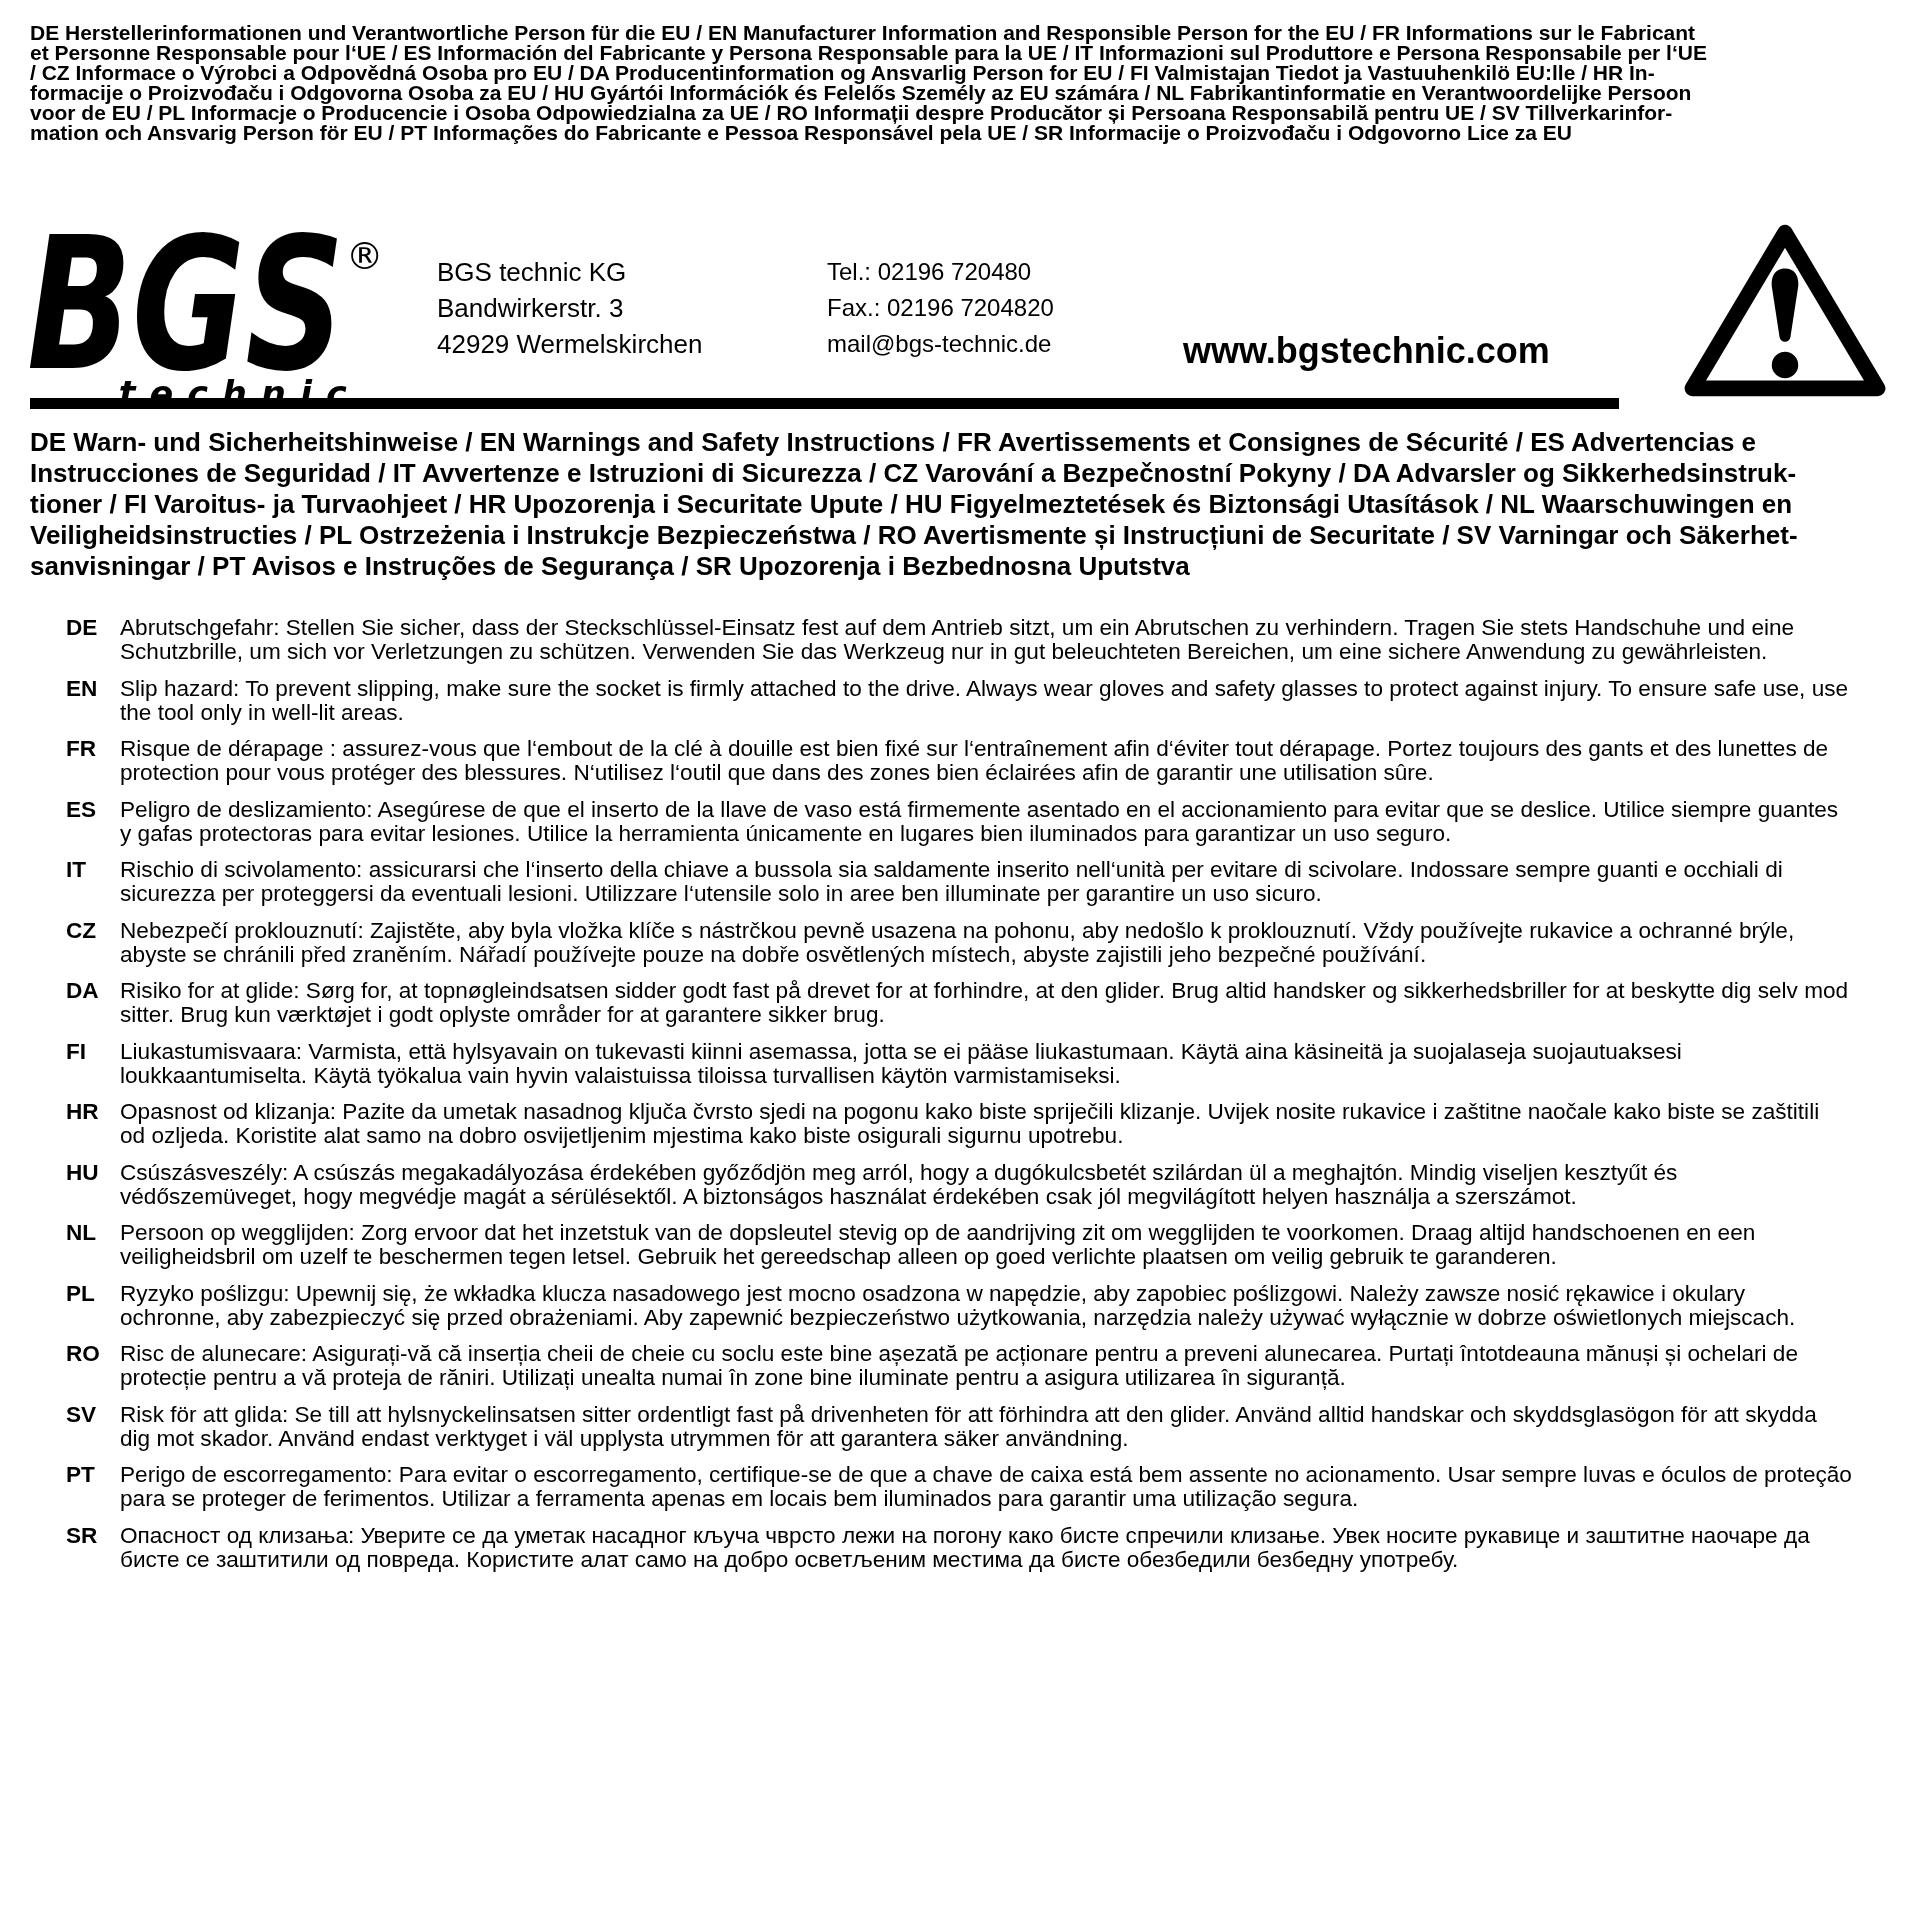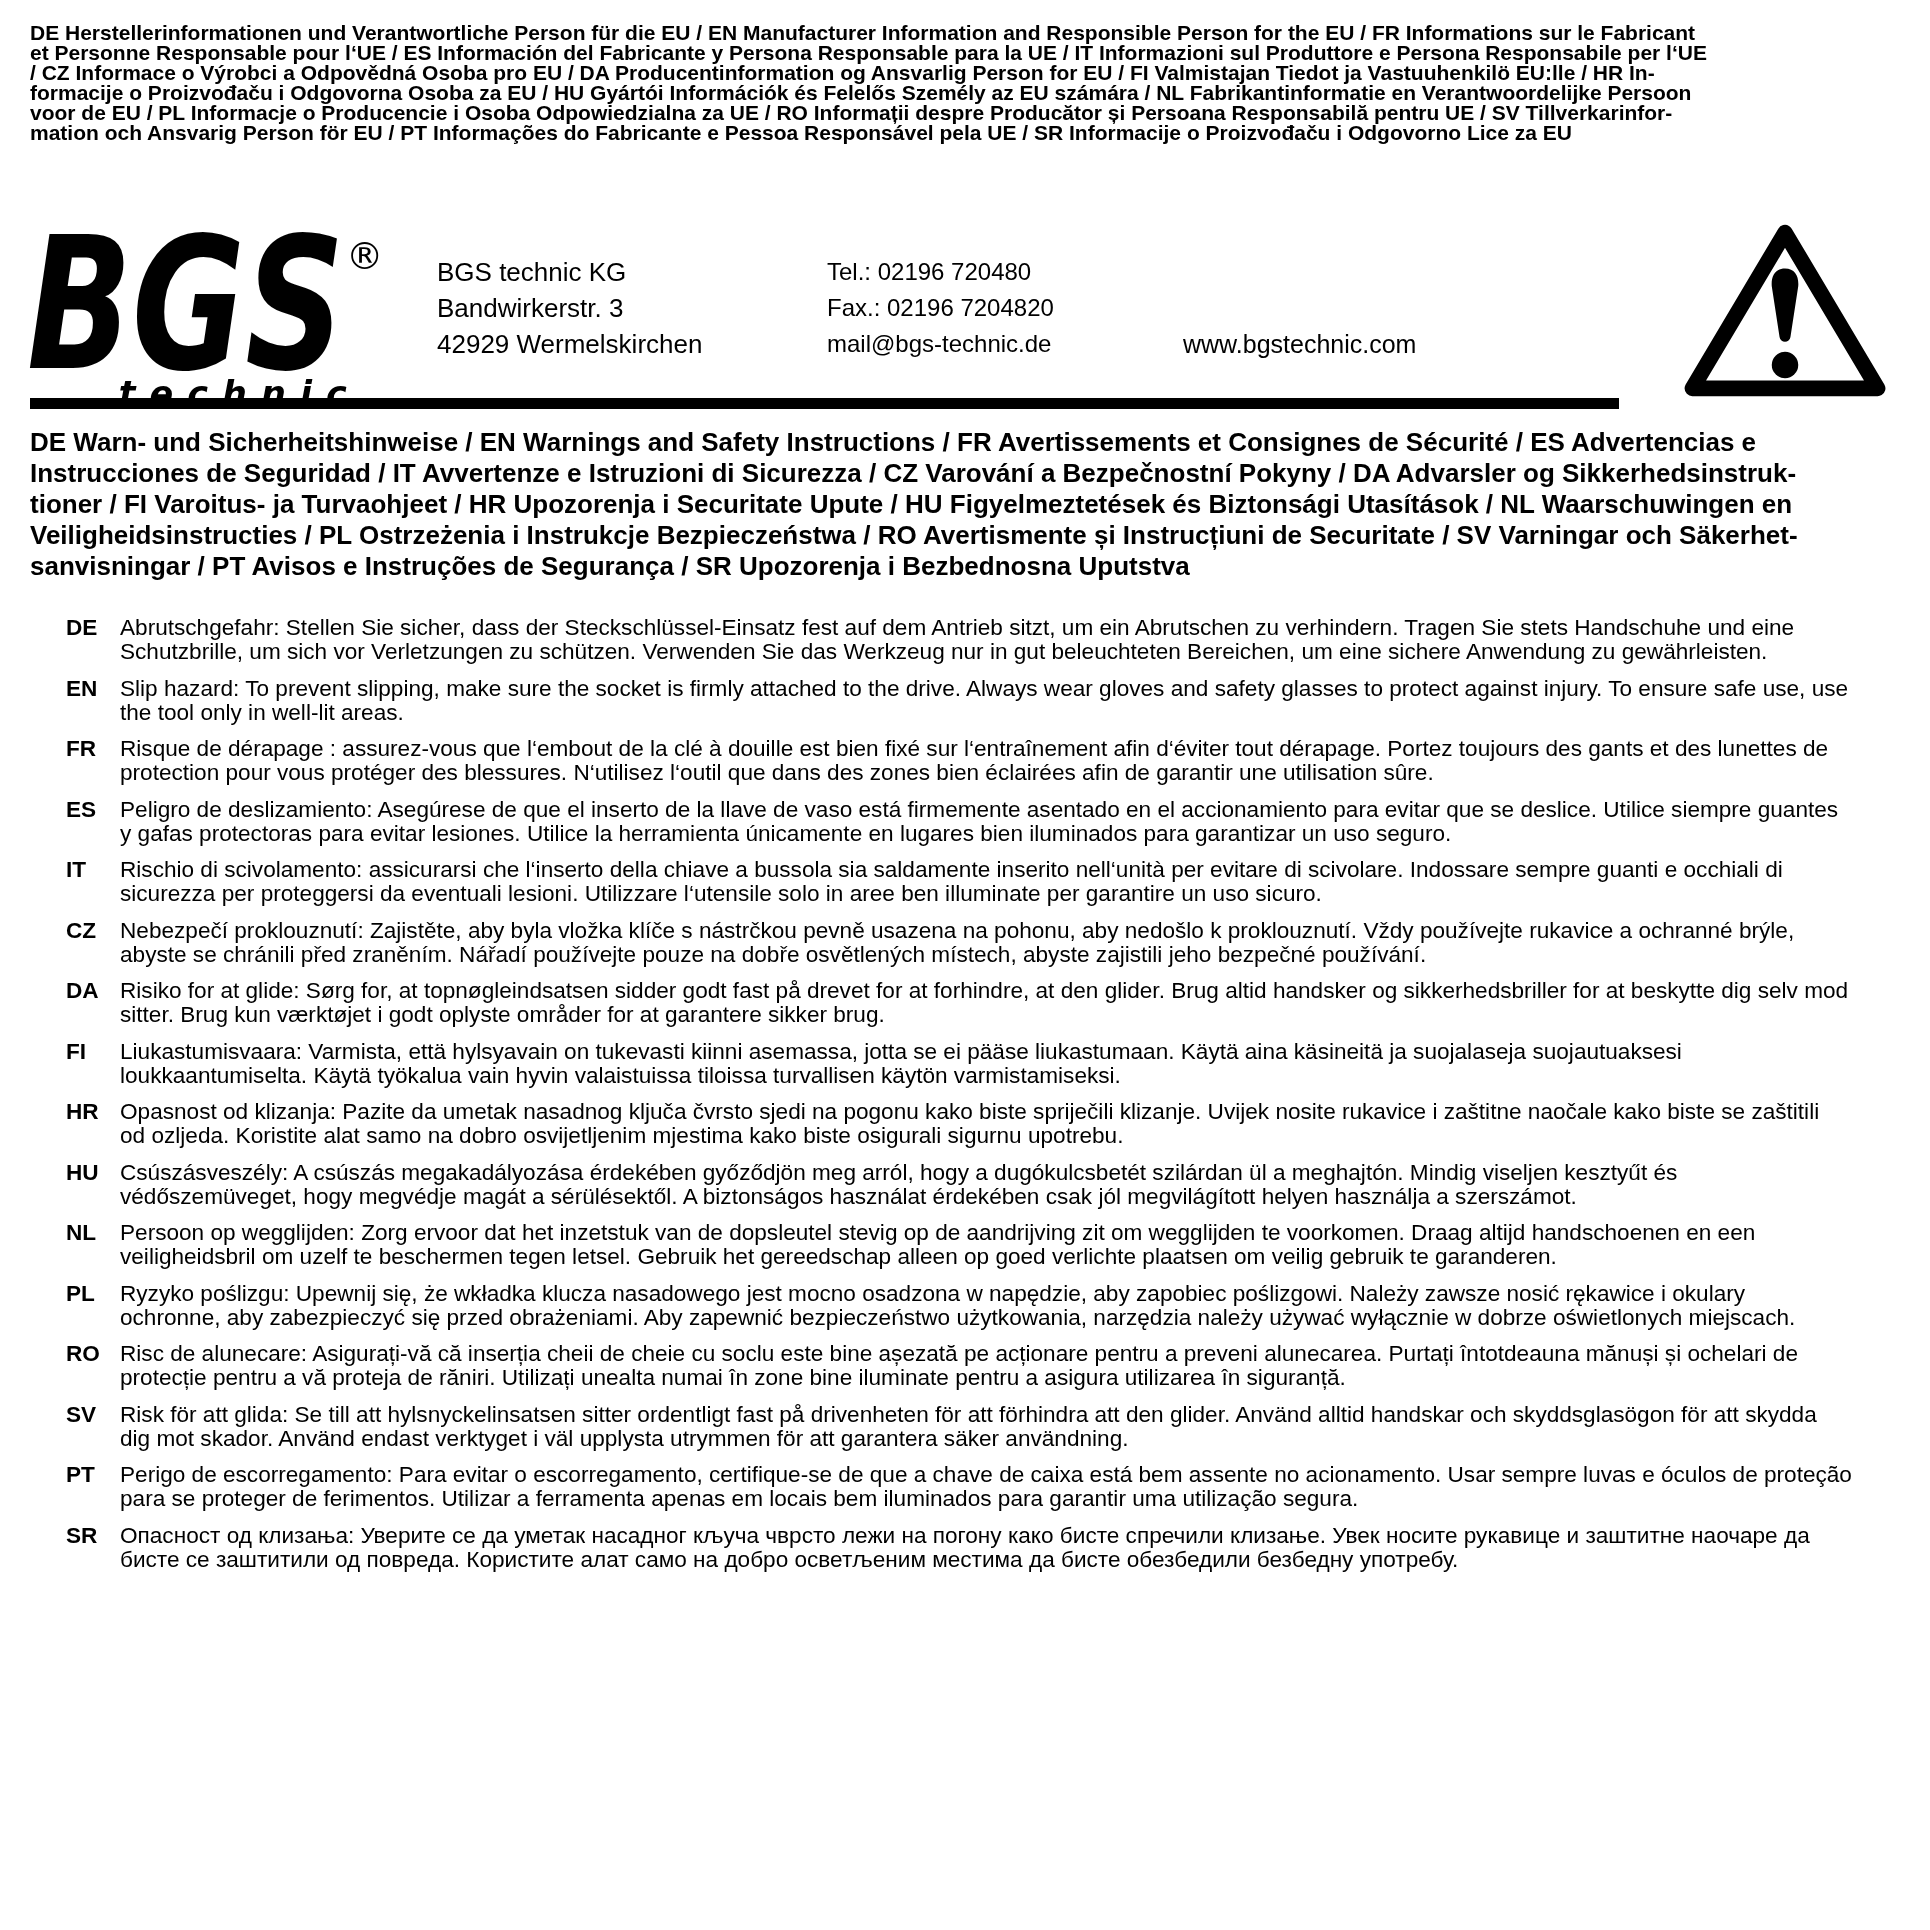--- a/index.html
+++ b/index.html
@@ -9,21 +9,21 @@
     font-family:"Liberation Sans", sans-serif;
   }
   .fitline{white-space:nowrap;transform-origin:0 50%;display:block;}
   .intro{
     position:absolute;left:30px;top:23px;width:1871px;
     font-weight:bold;font-size:21px;line-height:20px;letter-spacing:0px;
   }
   .brand-logo{position:absolute;left:26.5px;top:228px;font-style:italic;}
   .addr{position:absolute;left:437px;top:254px;font-size:26px;line-height:36px;}
   .contact{position:absolute;left:827px;top:254px;font-size:24px;line-height:36px;}
-  .website{position:absolute;left:1183px;top:330px;font-size:25px;font-weight:normal;}
+  .website{position:absolute;left:1183px;top:330px;font-size:36px;font-weight:bold;}
   .warn-tri{position:absolute;left:1683px;top:220px;}
   .rule{position:absolute;left:30px;top:398px;width:1589px;height:11px;background:#000;}
   .warnhead{
     position:absolute;left:30px;top:427px;width:1871px;
     font-weight:bold;font-size:26px;line-height:31px;
   }
   .items{position:absolute;left:30px;top:616px;width:1871px;font-size:22.6px;}
   .item{display:flex;margin-bottom:12.5px;}
   .item .code{flex:none;width:54px;font-weight:bold;line-height:24px;margin-left:36px;}
   .item .text{flex:1;min-width:0;}

